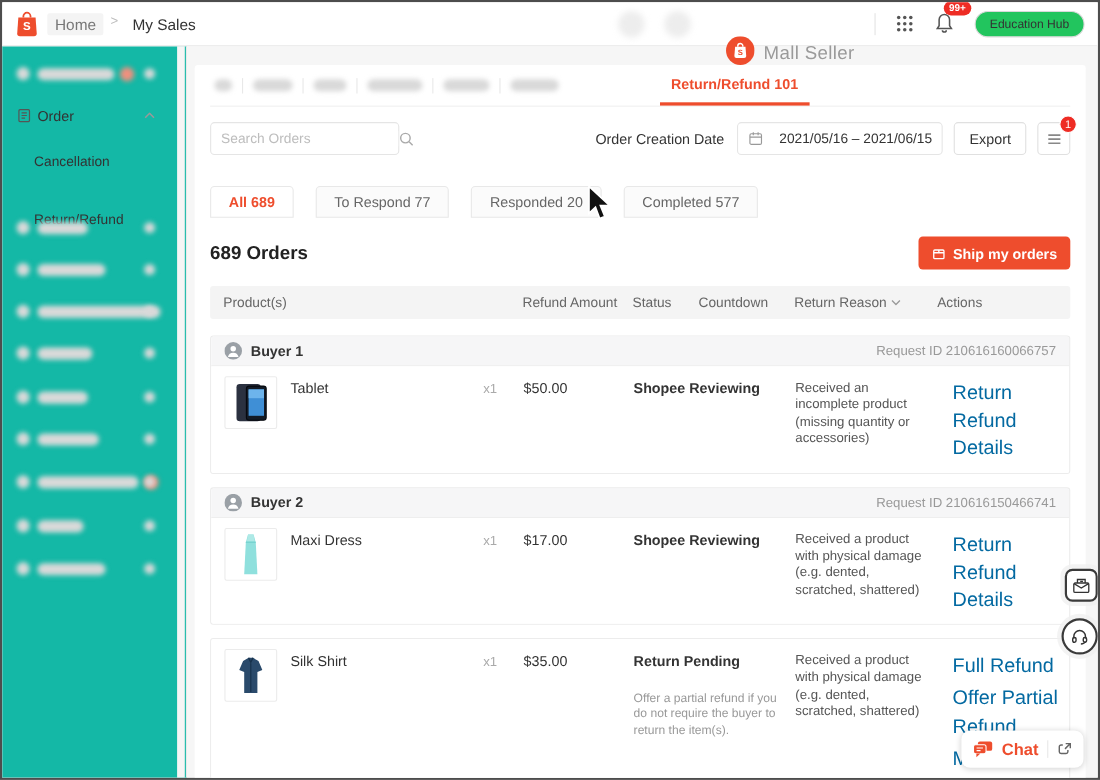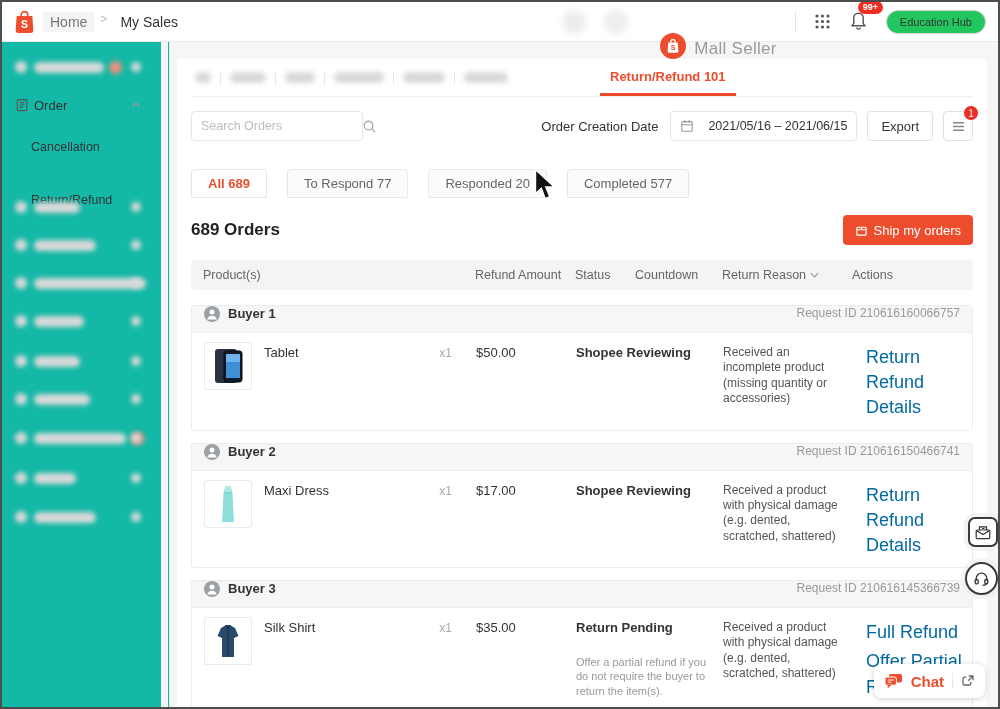--- a/index.html
+++ b/index.html
@@ -58,30 +58,30 @@
   .filterbtn { position:relative; width:30px; height:30px; border:1px solid #e0e0e0; border-radius:4px; background:#fff; display:flex; align-items:center; justify-content:center; cursor:pointer; }
   .badge-1 { position:absolute; top:-7px; right:-7px; width:16px; height:16px; background:#ee2c24; border:1px solid #fff; border-radius:50%; color:#fff; font-size:10px; display:flex; align-items:center; justify-content:center; }
 
   .subtabs { margin-top:28px; display:flex;gap:21px; }
   .subtab { height:29px; display:flex; align-items:center; padding:0 16px; border:1px solid #e8e8e8; margin-left:-1px; background:#fbfbfb; color:#666; font-size:13px; border-radius:4px 4px 0 0; cursor:pointer; white-space:nowrap; }
   .subtab:first-child { margin-left:0; }
   .subtab.active { background:#fff; color:#ee4d2d; font-weight:bold; }
 
   .summaryrow { margin-top:17px; display:flex; align-items:center; justify-content:space-between; }
   .orders-h { font-size:17px; color:#222; font-weight:bold; }
-  .btn-ship { height:30px; background:#ee4d2d; border:none; border-radius:4px; color:#fff; font-size:13px; font-weight:normal; display:flex; align-items:center; gap:6px; padding:0 12px; cursor:pointer; font-family:inherit; }
+  .btn-ship { height:30px; background:#ee4d2d; border:none; border-radius:4px; color:#fff; font-size:13px; font-weight:bold; display:flex; align-items:center; gap:6px; padding:0 12px; cursor:pointer; font-family:inherit; }
 
   .thead { margin-top:15px; height:30px; background:#f4f4f4; border-radius:3px; display:grid; grid-template-columns:284px 100px 60px 87px 125px 1fr; align-items:center; font-size:12.5px; color:#666; }
   .thead .c0 { padding-left:12px; }
   .thead .c5 { padding-left:5px; }
   .th-reason { display:flex; align-items:center; gap:4px; cursor:pointer; }
 
   .ocard { border:1px solid #ececec; border-radius:3px; margin-top:15px; overflow:hidden; }
   .ocard + .ocard { margin-top:12px; }
-  .ocard-h { height:27px; background:#f6f6f7; border-bottom:1px solid #eee; display:flex; align-items:flex-start; padding:0 12px; }
+  .ocard-h { height:27px; background:#f6f6f7; border-bottom:1px solid #eee; display:flex; align-items:center; padding:0 12px; }
   .buyer { font-size:13px; color:#333; font-weight:600; margin-left:8px; }
   .reqid { margin-left:auto; font-size:12px; color:#999; }
   .ocard-b { display:grid; grid-template-columns:284px 100px 147px 125px 1fr; padding:9px 0; background:#fff; }
   .col-prod { display:flex; padding-left:12px; }
   .pimg { width:48px; height:48px; border:1px solid #ebebeb; border-radius:2px; display:flex; align-items:center; justify-content:center; background:#fff; flex:0 0 48px; }
   .pname { font-size:13px; color:#333; margin:3px 0 0 12px; }
   .pqty { margin-left:auto; margin-right:24px; margin-top:4px; font-size:12px; color:#aaa; }
   .col-refund { font-size:13px; color:#333; font-weight:500; padding-top:3px; }
   .col-status { padding-top:3px; padding-right:14px; }
   .st { font-size:13px; color:#333; font-weight:bold; }
@@ -398,31 +398,20 @@
             <div class="st">Shopee Reviewing</div>
           </div>
           <div class="col-reason">Received a product with physical damage (e.g. dented, scratched, shattered)</div>
           <div class="col-actions">
             <a>Return Refund Details</a>
           </div>
         </div>
       </section>
 
       <section class="ocard">
-        <div class="ocard-h">
-          <span style="display:flex;">
-            <svg width="16" height="16" viewBox="0 0 16 16">
-                <circle cx="8" cy="8" r="8" fill="#9aa0a6"></circle>
-                <circle cx="8" cy="6" r="2.5" fill="#fff"></circle>
-                <path d="M3.2 13.6 a4.9 4.9 0 0 1 9.6 0 Z" fill="#fff"></path>
-              </svg>
-          </span>
-          <span class="buyer">Buyer 3</span>
-          <span class="reqid">Request ID 210616145366739</span>
-        </div>
         <div class="ocard-b">
           <div class="col-prod">
             <div class="pimg thumb-shirt">
               <svg width="40" height="40" viewBox="0 0 40 40">
                   <path d="M13 7 L18 4 L22 4 L27 7 L30.5 15 L26 17 L26 36 L14 36 L14 17 L9.5 15 Z" fill="#2a4a6b"></path>
                   <path d="M18 4 L20 8 L22 4" fill="none" stroke="#16304a" stroke-width="1.2"></path>
                   <path d="M20 9 V35" stroke="#16304a" stroke-width="1"></path>
                 </svg>
             </div>
             <span class="pname">Silk Shirt</span>

